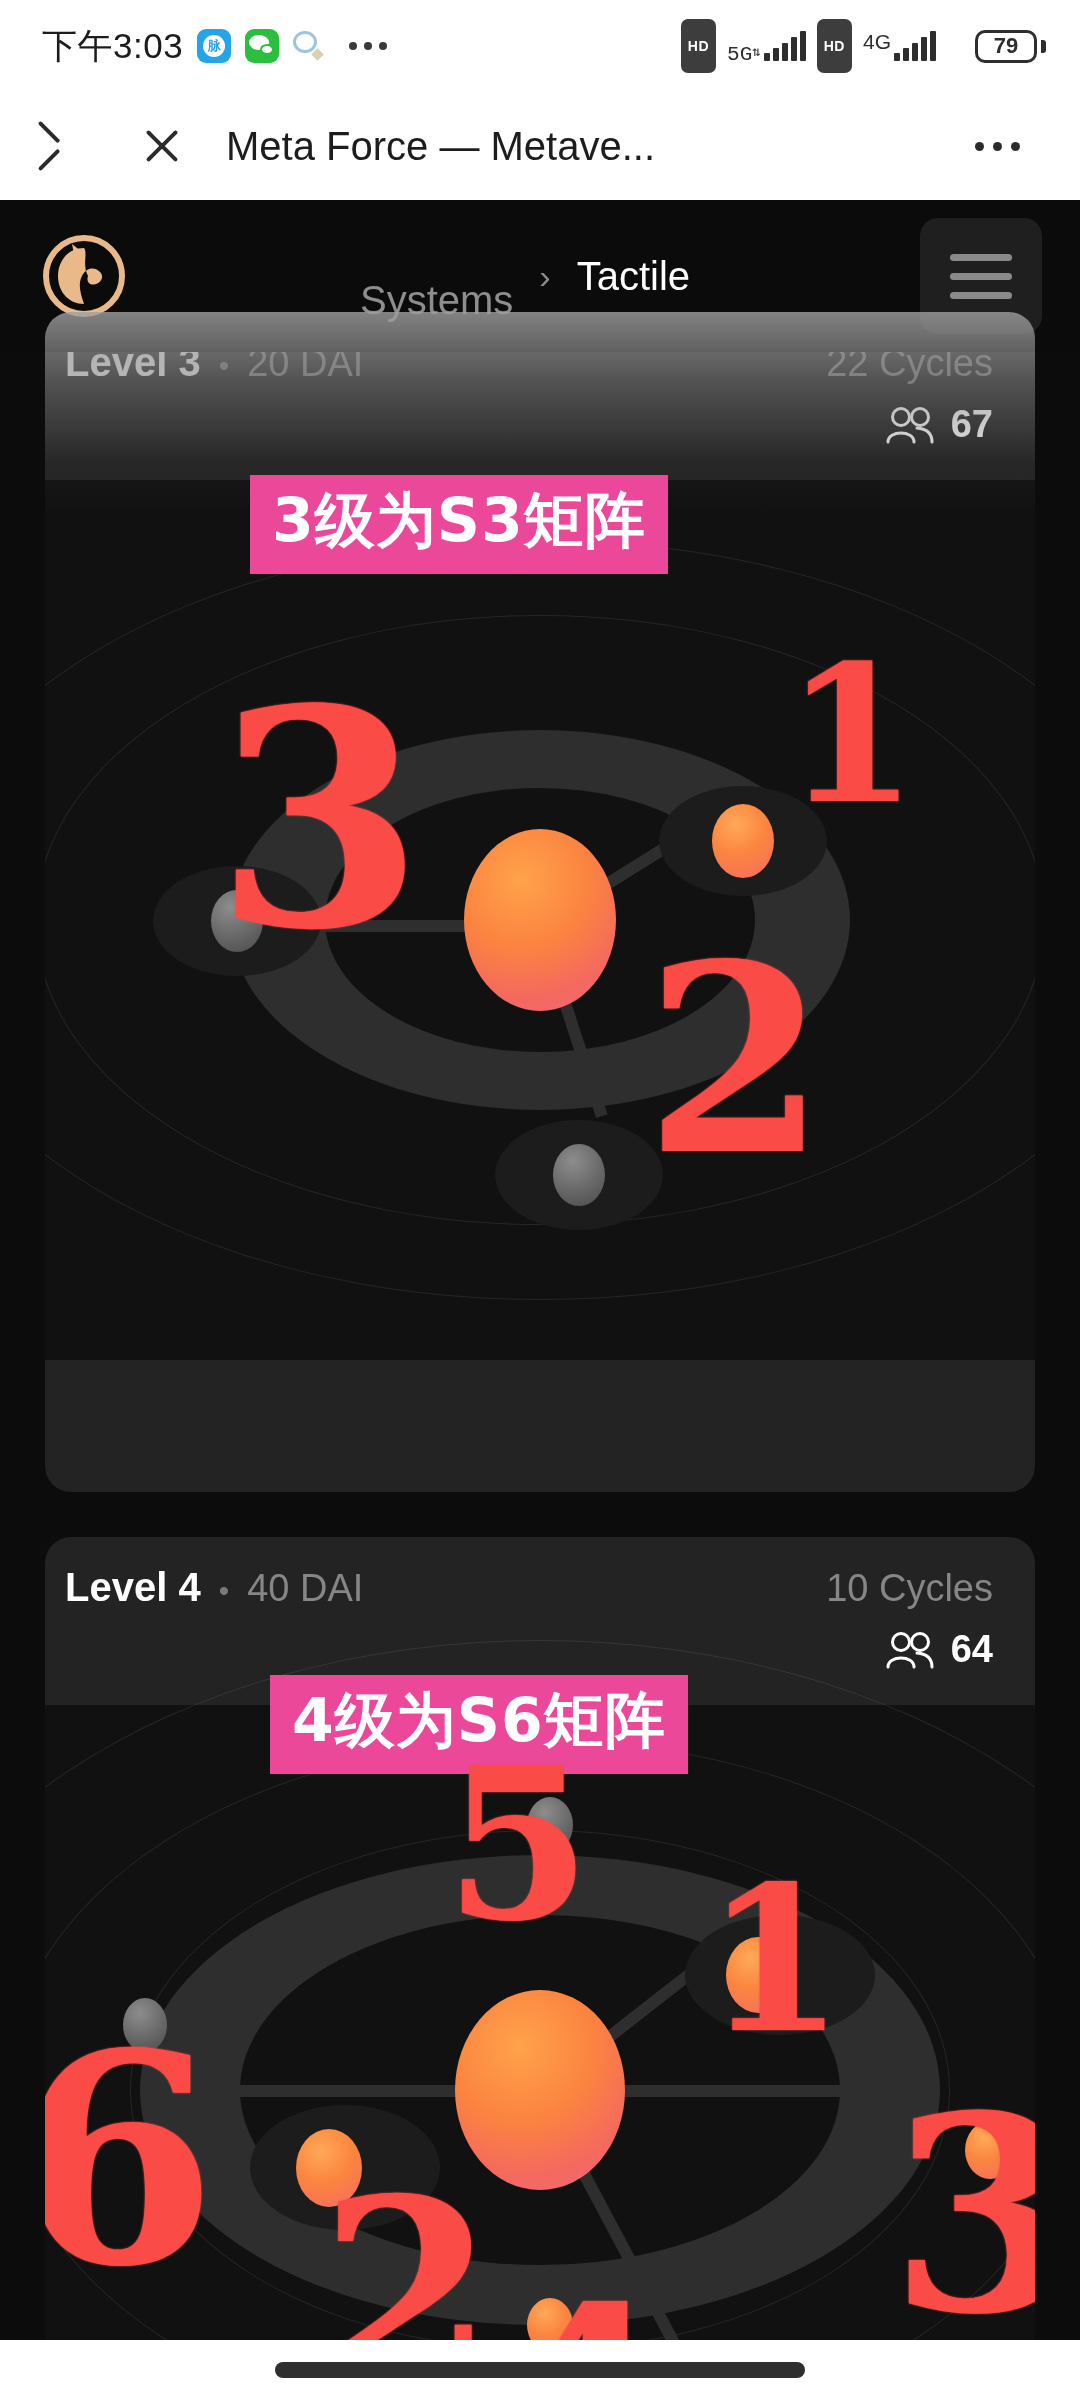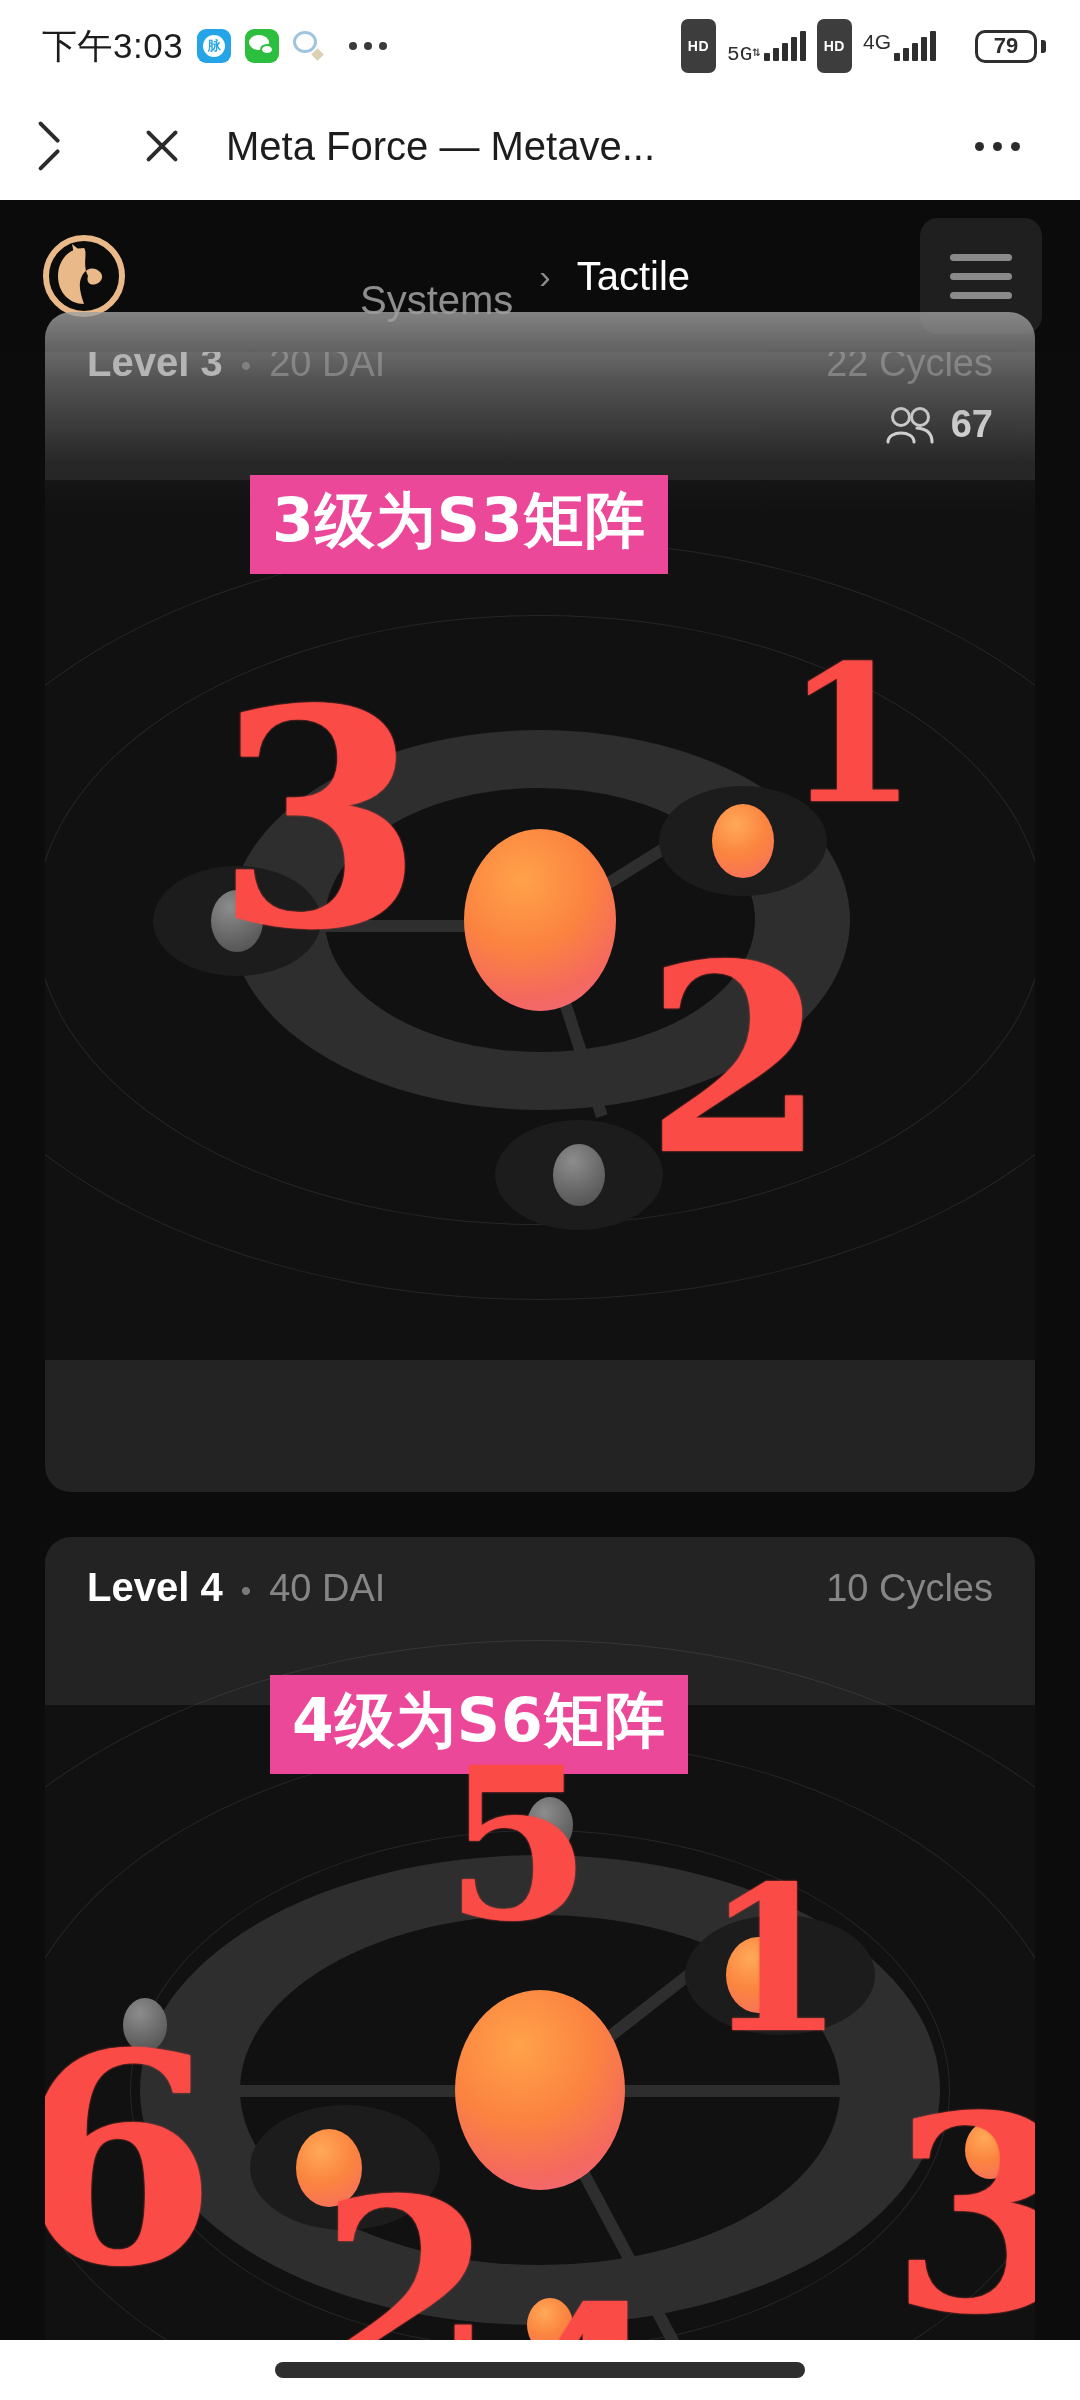--- a/index.html
+++ b/index.html
@@ -101,21 +101,21 @@
 
   
   .scroll{ position:absolute; top:152px; left:0; width:1080px; height:1988px; }
   .card{
     position:absolute; left:45px; width:990px; background:#232323;
     border-radius:26px; overflow:hidden;
   }
   .card-1{ top:-40px; height:1180px; }
   .card-2{ top:1185px; height:1000px; }
 
-  .card-head{ position:relative; padding:28px 42px 0 42px; height:168px; }
+  .card-head{ position:relative; padding:28px 42px 0 20px; height:168px; }
   .row1{ display:flex; align-items:baseline; }
   .lvl{ font-size:40px; font-weight:bold; color:#ffffff; }
   .dot{ font-size:30px; color:#7a7a7a; margin:0 18px; }
   .price{ font-size:38px; color:#868686; }
   .cycles{ margin-left:auto; font-size:38px; color:#868686; }
   .members{ display:flex; align-items:center; justify-content:flex-end;
      gap:16px; margin-top:18px; }
   .members .num{ font-size:38px; font-weight:bold; color:#ffffff;}
 
   .matrix{ position:relative; width:990px; background:#111111; }
@@ -328,20 +328,29 @@
 
     <div class="card card-2">
 
       <div class="card-head">
         <div class="row1">
           <span class="lvl">Level 4</span>
           <span class="dot">•</span>
           <span class="price">40 DAI</span>
           <span class="cycles">10 Cycles</span>
         </div>
+        <div class="members">
+          <svg width="50" height="38" viewBox="0 0 50 38">
+            <circle cx="16" cy="11" r="8.5" fill="none" stroke="#fff" stroke-width="3"></circle>
+            <path d="M3 36 C3 24 29 24 29 36" fill="none" stroke="#fff" stroke-width="3" stroke-linecap="round"></path>
+            <circle cx="35" cy="11" r="8.5" fill="none" stroke="#fff" stroke-width="3"></circle>
+            <path d="M32 22 C44 23 47 29 47 36" fill="none" stroke="#fff" stroke-width="3" stroke-linecap="round"></path>
+          </svg>
+          <span class="num">64</span>
+        </div>
       </div>
 
       <div class="matrix matrix-2">
         <div class="ring" style="width:1340px;height:900px;"></div>
         <div class="ring" style="width:1070px;height:700px;"></div>
         <div class="ring" style="width:820px;height:520px;"></div>
         <div class="wedge" style="width:800px;height:470px;"></div>
         <div class="wedge-hole" style="width:600px;height:350px;"></div>
 
         <div class="spoke" style="left:495px;top:380px;width:300px;transform:rotate(-38deg);"></div>

